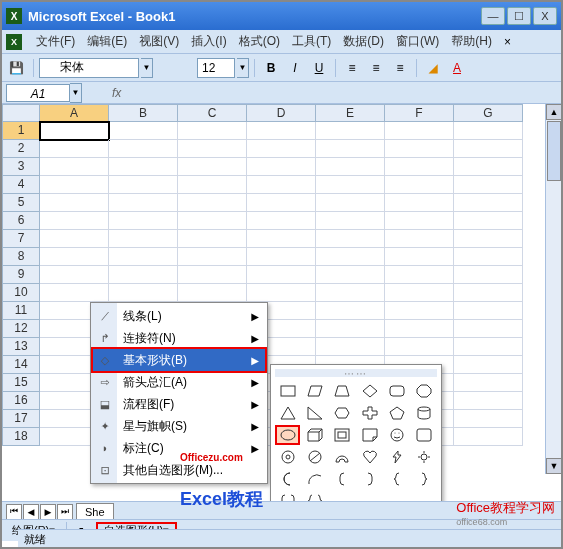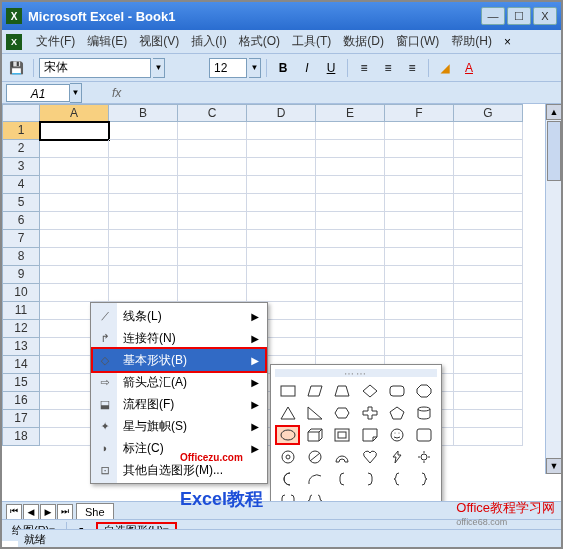--- a/index.html
+++ b/index.html
@@ -11,21 +11,21 @@
 .title-bar .win-btn { width: 24px; height: 18px; background: #c8dcf0; margin-left: 2px; border: 1px solid #7aa; display: flex; align-items: center; justify-content: center; color: #333; font-size: 11px; border-radius: 2px; }
 
 .menu-bar { height: 24px; background: #d6e5f5; display: flex; align-items: center; padding: 0 4px; border-bottom: 1px solid #a8c0e0; }
 .menu-bar .app-icon { width: 16px; height: 16px; background: #1a5c1a; margin-right: 8px; display: flex; align-items: center; justify-content: center; color: #fff; font-size: 9px; font-weight: bold; }
 .menu-item { padding: 3px 6px; color: #333; cursor: pointer; }
 .menu-close { padding: 2px 6px; }
 
 .toolbar1 { height: 28px; background: #d6e5f5; display: flex; align-items: center; padding: 0 4px; border-bottom: 1px solid #a8c0e0; gap: 2px; }
 .tb-btn { width: 22px; height: 22px; display: flex; align-items: center; justify-content: center; border: 1px solid transparent; }
 .tb-sep { width: 1px; height: 18px; background: #a8c0e0; margin: 0 3px; }
-.font-box { width: 112px; height: 20px; background: #fff; border: 1px solid #7b9ebd; padding: 0 4px; display: flex; align-items: center; }
+.font-box { width: 100px; height: 20px; background: #fff; border: 1px solid #7b9ebd; padding: 0 20px; display: flex; align-items: center; }
 .size-box { width: 38px; height: 20px; background: #fff; border: 1px solid #7b9ebd; padding: 0 4px; display: flex; align-items: center; }
 .tb-drop { width: 12px; height: 20px; background: #d6e5f5; border: 1px solid #7b9ebd; border-left: none; display: flex; align-items: center; justify-content: center; font-size: 8px; }
 
 .name-bar { height: 22px; background: #d6e5f5; display: flex; align-items: center; padding: 0 4px; border-bottom: 1px solid #a8c0e0; }
 .name-box { width: 64px; height: 18px; background: #fff; border: 1px solid #7b9ebd; text-align: center; line-height: 18px; font-style: italic; }
 .fx-label { margin-left: 30px; font-style: italic; color: #666; }
 
 .grid-area { position: relative; background: #fff; overflow: hidden; }
 .corner { position: absolute; top: 0; left: 0; width: 38px; height: 18px; background: #e4ecf7; border: 1px solid #9eb6ce; }
 .col-headers { position: absolute; top: 0; left: 38px; height: 18px; display: flex; }

